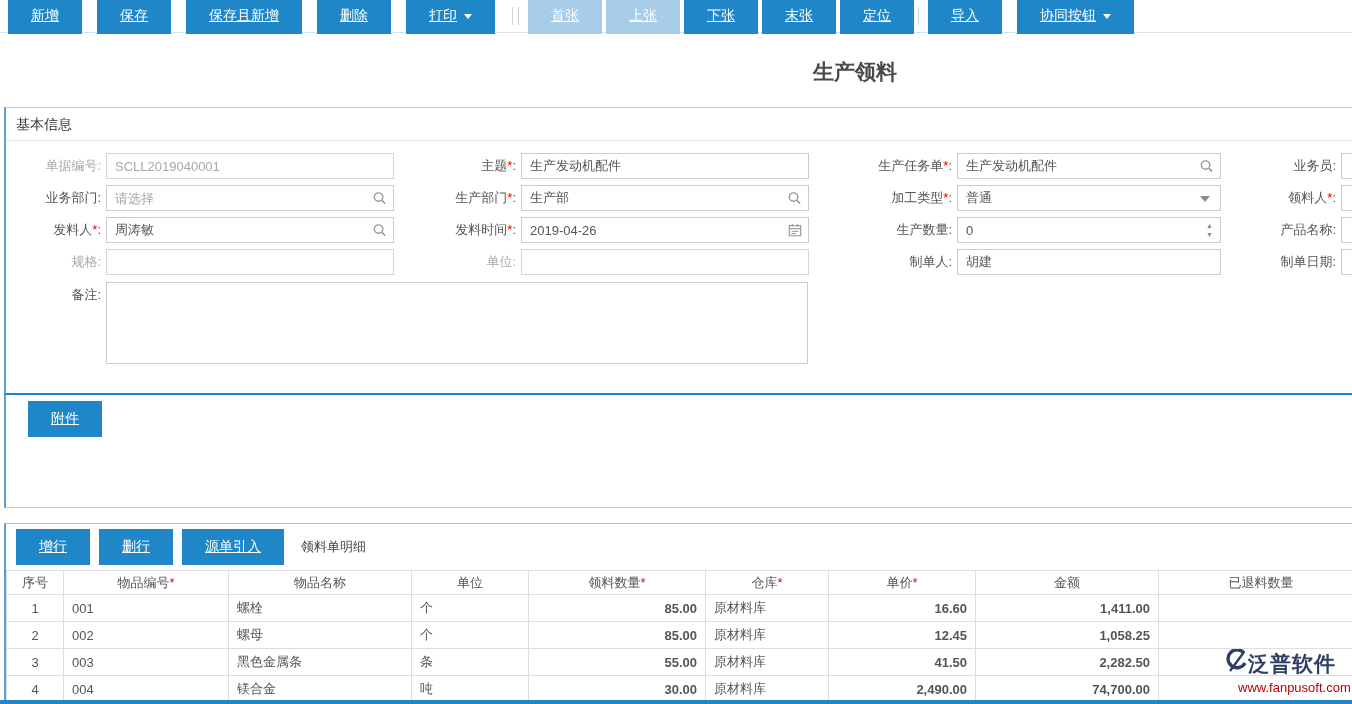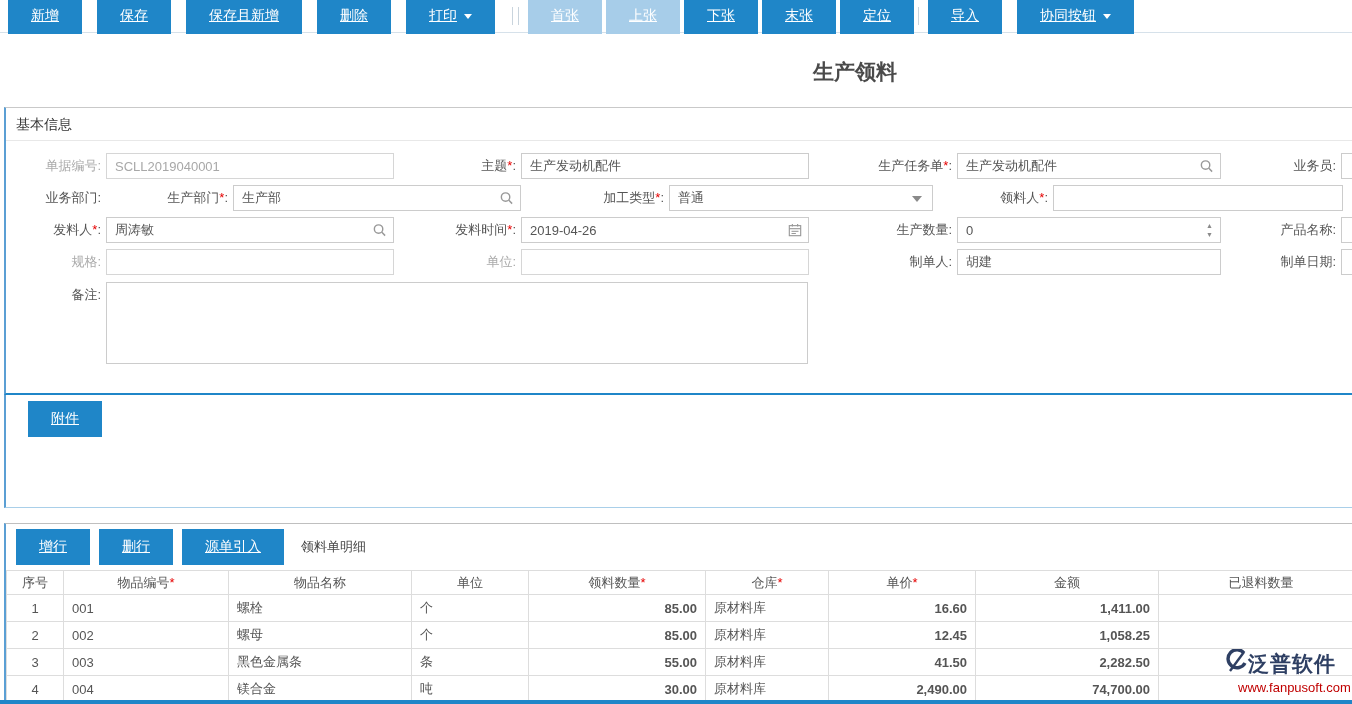--- a/index.html
+++ b/index.html
@@ -162,20 +162,29 @@
             </span>
         </div>
         <div class="f-label lw4"><span>业务员</span><span class="req"></span></div>
         <div class="input-wrap plain iw4">
           <input value="" style="">
         </div>
       </div>
 
       <div class="f-row">
         <div class="f-label lw1"><span>业务部门</span><span class="req"></span></div>
+        <div class="input-wrap iw1">
+          <input placeholder="请选择" style="">
+          <span class="in-icon">
+              <svg width="15" height="15" viewBox="0 0 16 16">
+                <circle cx="7" cy="7" r="4.5" fill="none" stroke="#999" stroke-width="1.5"></circle>
+                <line x1="10.5" y1="10.5" x2="14" y2="14" stroke="#999" stroke-width="1.6"></line>
+              </svg>
+            </span>
+        </div>
         <div class="f-label lw2"><span>生产部门</span><span class="req">*</span></div>
         <div class="input-wrap iw2">
           <input value="生产部" style="">
           <span class="in-icon">
               <svg width="15" height="15" viewBox="0 0 16 16">
                 <circle cx="7" cy="7" r="4.5" fill="none" stroke="#999" stroke-width="1.5"></circle>
                 <line x1="10.5" y1="10.5" x2="14" y2="14" stroke="#999" stroke-width="1.6"></line>
               </svg>
             </span>
         </div>

